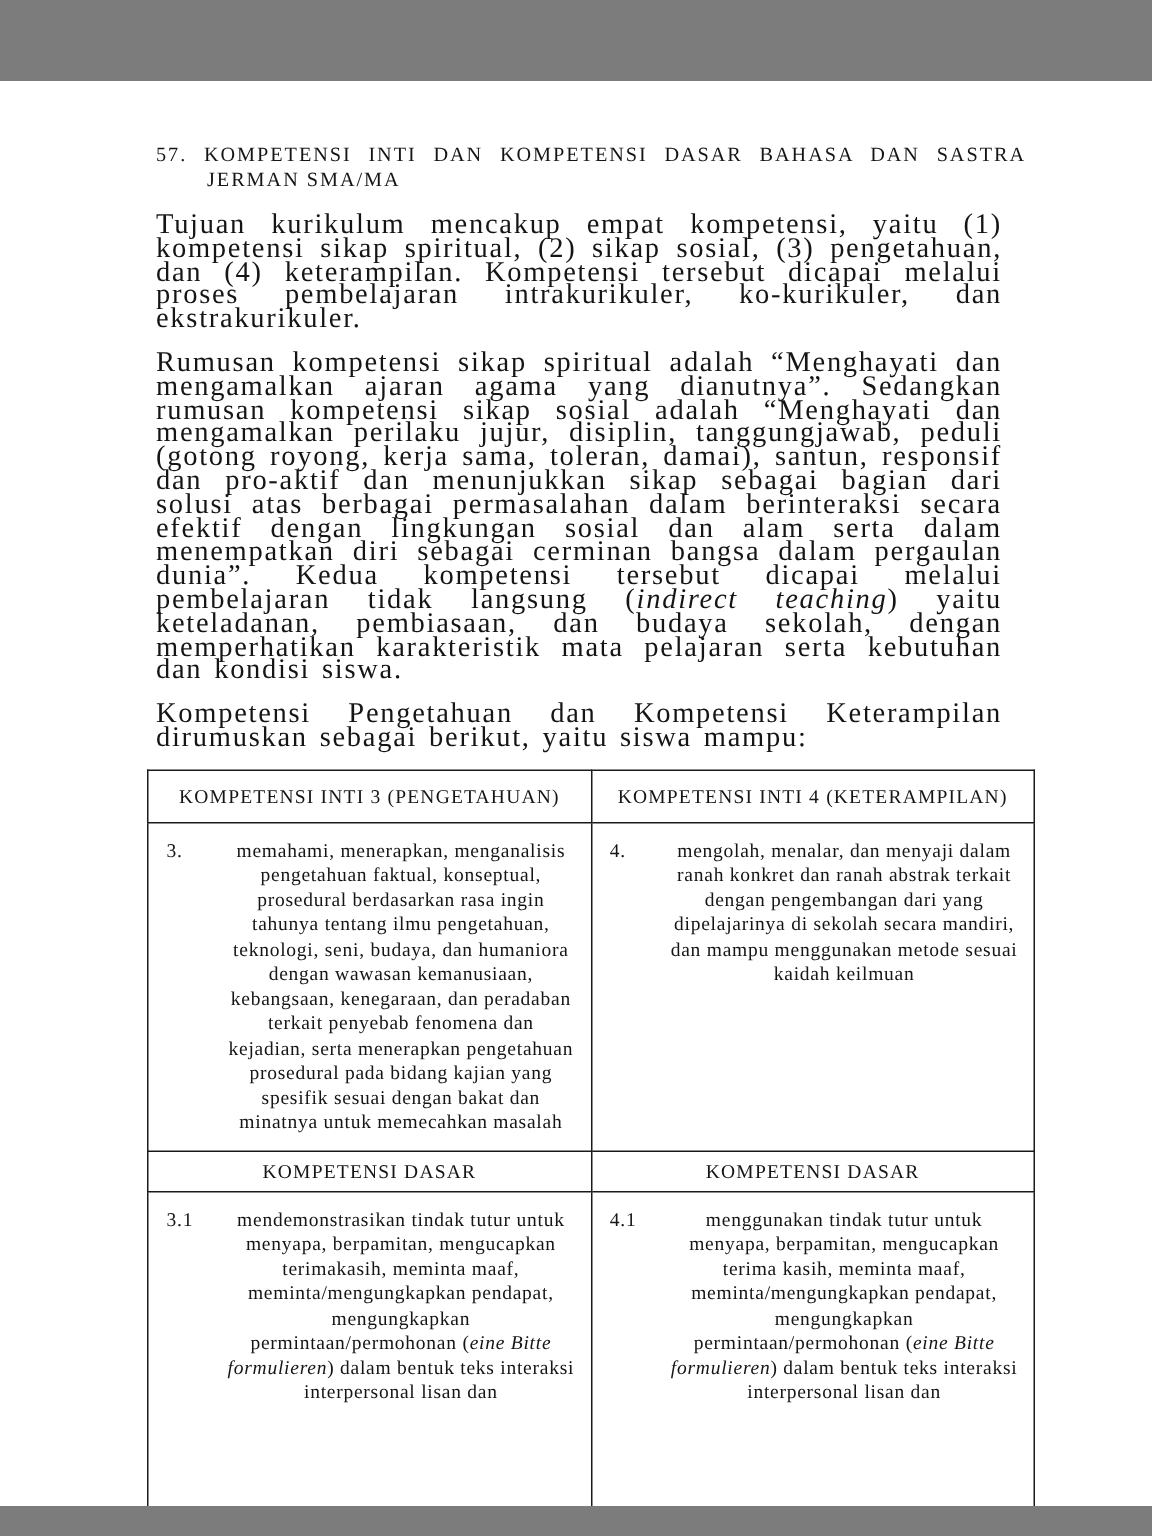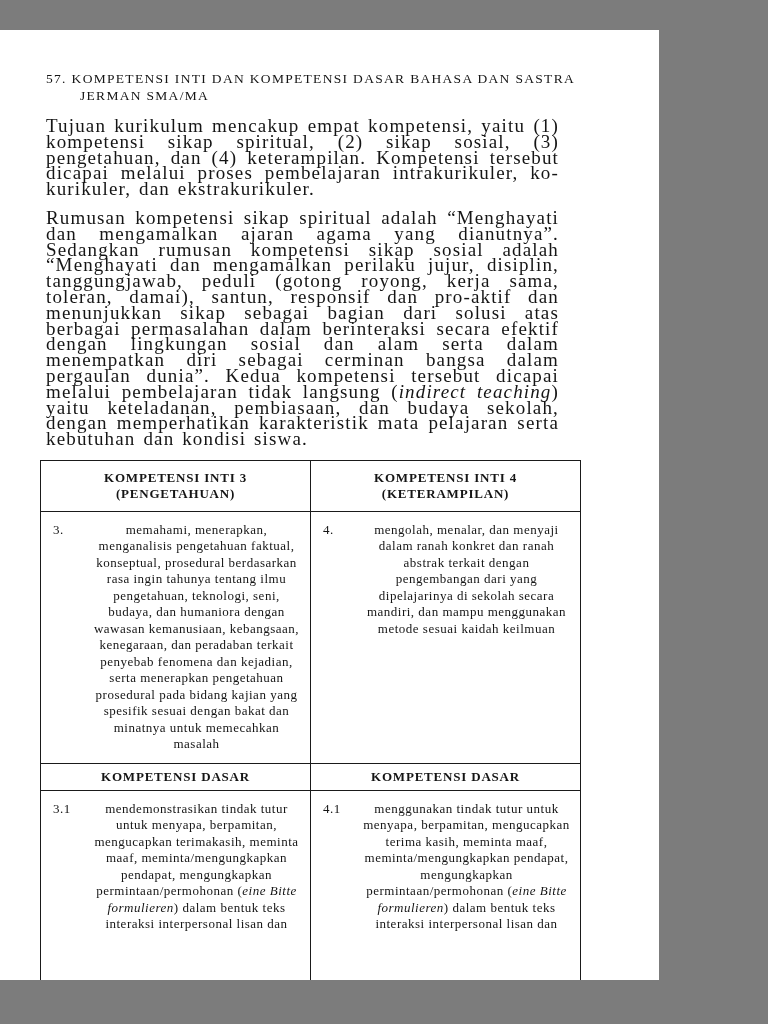--- a/index.html
+++ b/index.html
@@ -8,25 +8,25 @@
     height: 1024px;
     background: #7c7c7c;
     position: relative;
     font-family: "Liberation Serif", "DejaVu Serif", serif;
     color: #151515;
     overflow: hidden;
   }
   .page {
     position: absolute;
     left: 0;
-    top: 30px;
-    width: 659px;
+    top: 54px;
+    width: 768px;
     height: 950px;
     background: #ffffff;
-    padding: 40px 84px 0 46px;
+    padding: 40px 84px 0 104px;
     box-sizing: border-box;
     overflow: hidden;
   }
   .heading {
     font-size: 13.5px;
     line-height: 17px;
     letter-spacing: 1.3px;
     text-align: justify;
     padding-left: 34px;
     text-indent: -34px;
@@ -48,21 +48,21 @@
   }
   table.ktable {
     width: calc(100% + 12px);
     margin-left: -6px;
     border-collapse: collapse;
     table-layout: fixed;
     margin-top: 2px;
   }
   .ktable th, .ktable td { border: 1.5px solid #1a1a1a; }
   .ktable th {
-    font-weight: bold;
+    font-weight: normal;
     font-size: 13px;
     letter-spacing: 0.8px;
     padding: 9px 4px;
   }
   .ktable tr.kd-head th { padding: 5px 4px; }
   .ktable td {
     vertical-align: top;
     padding: 10px 8px 10px 12px;
     font-size: 13px;
     line-height: 16.5px;
@@ -80,20 +80,21 @@
 <div class="page">
 
   <p class="heading"><span>57.</span> <span>KOMPETENSI INTI DAN KOMPETENSI DASAR BAHASA DAN SASTRA JERMAN SMA/MA</span></p>
 
 
   <p class="body">Tujuan kurikulum mencakup empat kompetensi, yaitu (1) kompetensi sikap spiritual, (2) sikap sosial, (3) pengetahuan, dan (4) keterampilan. Kompetensi tersebut dicapai melalui proses pembelajaran intrakurikuler, ko-kurikuler, dan ekstrakurikuler.</p>
 
   <p class="body"><span>Rumusan kompetensi sikap spiritual adalah “Menghayati dan mengamalkan ajaran agama yang dianutnya”.  Sedangkan rumusan kompetensi sikap sosial adalah “Menghayati dan mengamalkan perilaku jujur, disiplin, tanggungjawab, peduli (gotong royong, kerja sama, toleran, damai), santun, responsif dan pro-aktif dan menunjukkan sikap sebagai bagian dari solusi atas berbagai permasalahan dalam berinteraksi secara efektif dengan lingkungan sosial dan alam serta dalam menempatkan diri sebagai cerminan bangsa dalam pergaulan dunia”. Kedua kompetensi tersebut dicapai melalui pembelajaran tidak langsung (</span><i>indirect teaching</i><span>) yaitu keteladanan, pembiasaan, dan budaya sekolah, dengan memperhatikan karakteristik mata pelajaran serta kebutuhan dan kondisi siswa.</span></p>
 
 
+  <p class="body">Kompetensi Pengetahuan dan Kompetensi Keterampilan dirumuskan sebagai berikut, yaitu siswa mampu:</p>
 
   <table class="ktable">
     <colgroup>
         <col>
         <col>
       </colgroup>
     <tbody>
       <tr>
         <th>KOMPETENSI INTI 3 (PENGETAHUAN)</th>
         <th>KOMPETENSI INTI 4 (KETERAMPILAN)</th>

